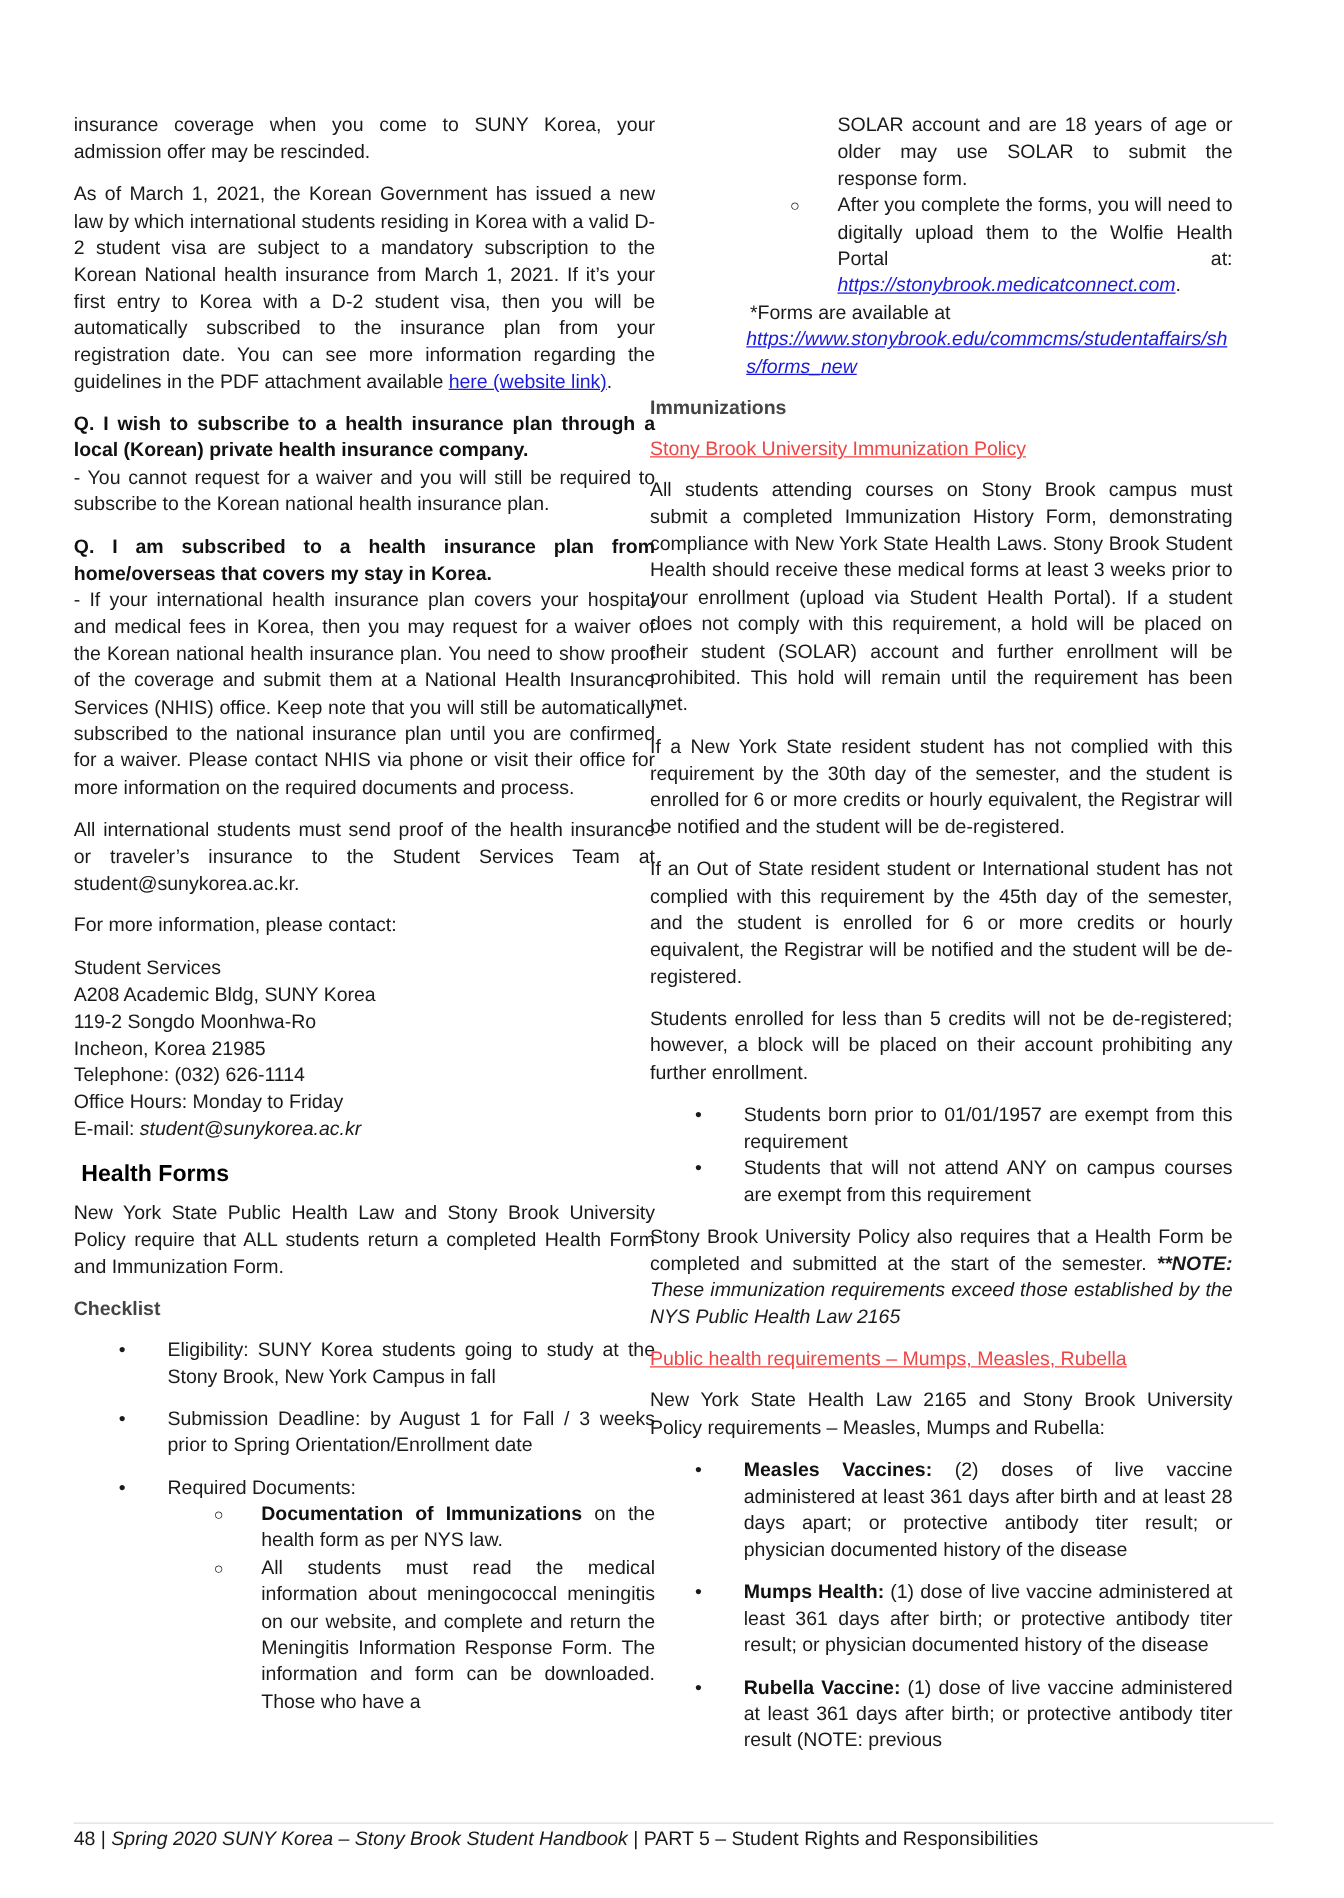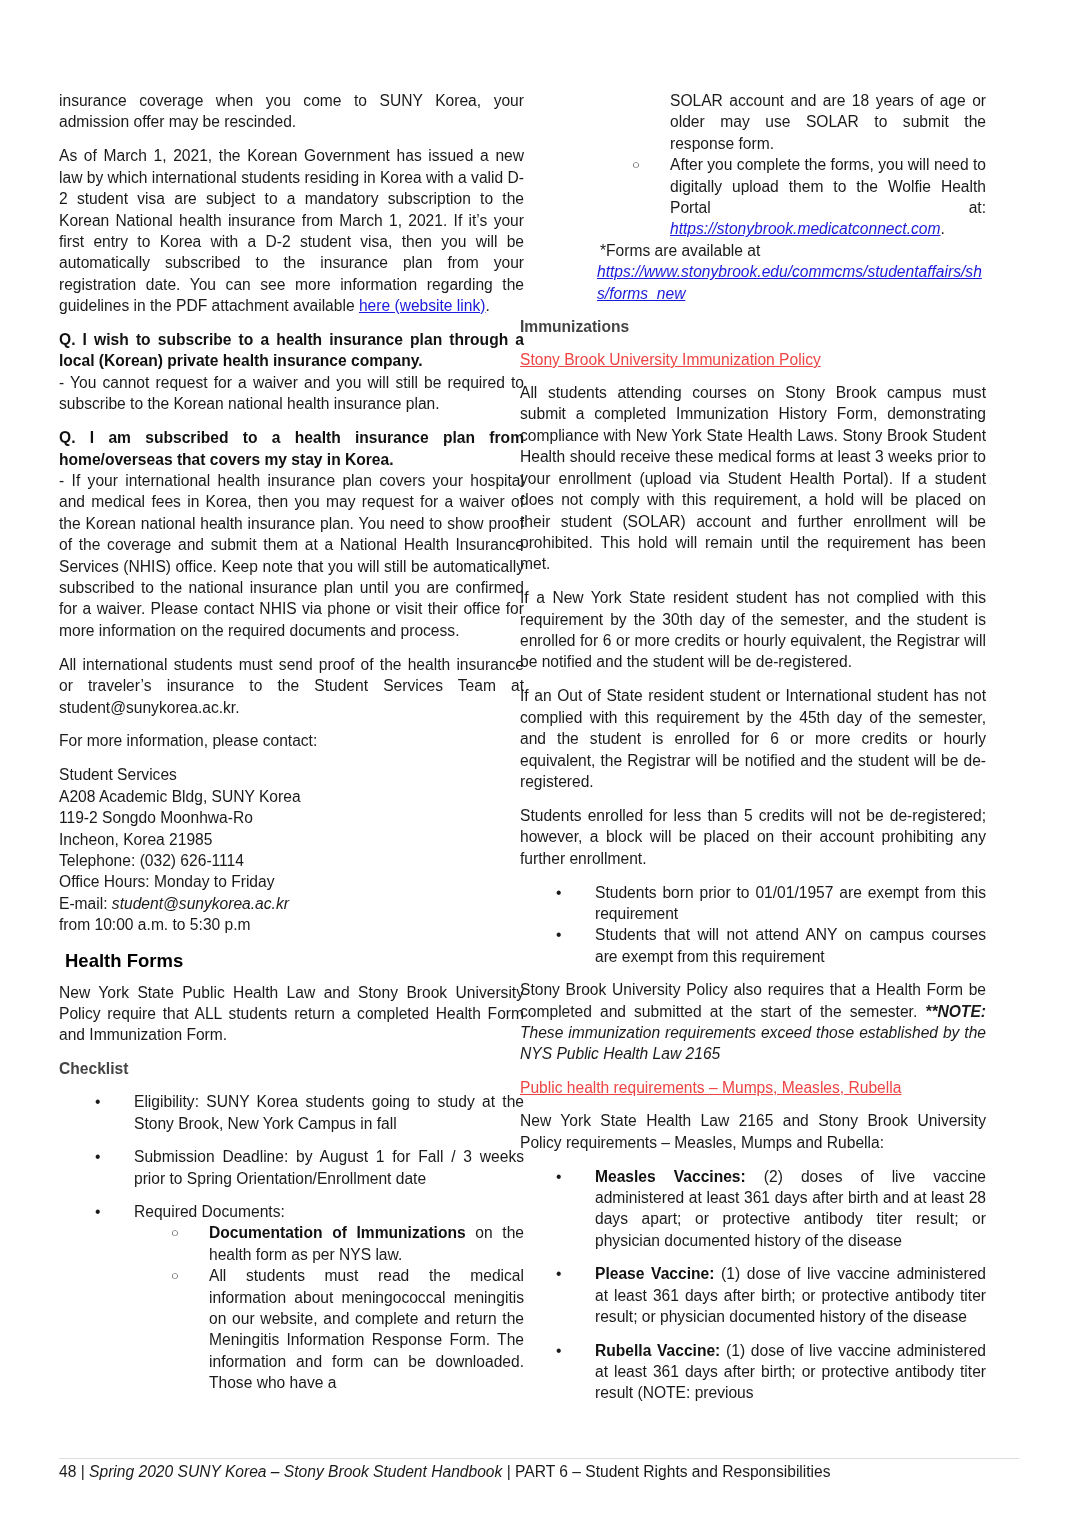--- a/index.html
+++ b/index.html
@@ -48,21 +48,20 @@
   <p class="nojust">For more information, please contact:</p>
 
   <div class="address" style="margin-bottom:6px;">
     <div>Student Services</div>
     <div>A208 Academic Bldg, SUNY Korea</div>
     <div>119-2 Songdo Moonhwa-Ro</div>
     <div>Incheon, Korea 21985</div>
     <div>Telephone: (032) 626-1114</div>
     <div>Office Hours: Monday to Friday</div>
     <div><span>E-mail: </span><span class="ital">student@sunykorea.ac.kr</span></div>
-    <div>from 10:00 a.m. to 5:30 p.m</div>
   </div>
 
   <h2 class="section">Health Forms</h2>
   <p>New York State Public Health Law and Stony Brook University Policy require that ALL students return a completed Health Form and Immunization Form.</p>
 
   <h3 class="sub">Checklist</h3>
 
   <ul class="bul">
     <li><span class="dot">•</span><span>Eligibility: SUNY Korea students going to study at the Stony Brook, New York Campus in fall</span></li>
     <li><span class="dot">•</span><span>Submission Deadline: by August 1 for Fall / 3 weeks prior to Spring Orientation/Enrollment date</span></li>
@@ -98,20 +97,20 @@
     <li><span class="dot">•</span><span>Students that will not attend ANY on campus courses are exempt from this requirement</span></li>
   </ul>
 
   <p><span>Stony Brook University Policy also requires that a Health Form be completed and submitted at the start of the semester. </span><span class="bolditalic">**NOTE:</span><span class="ital">  These immunization requirements exceed those established by the NYS Public Health Law 2165</span></p>
 
   <h4 class="ul-head">Public health requirements – Mumps, Measles, Rubella</h4>
   <p>New York State Health Law 2165 and Stony Brook University Policy requirements – Measles, Mumps and Rubella:</p>
 
   <ul class="bul">
     <li><span class="dot">•</span><span class="bold">Measles Vaccines:</span><span> (2) doses of live vaccine administered at least 361 days after birth and at least 28 days apart; or protective antibody titer result; or physician documented history of the disease</span></li>
-    <li><span class="dot">•</span><span class="bold">Please Vaccine:</span><span> (1) dose of live vaccine administered at least 361 days after birth; or protective antibody titer result; or physician documented history of the disease</span></li>
+    <li><span class="dot">•</span><span class="bold">Mumps Health:</span><span> (1) dose of live vaccine administered at least 361 days after birth; or protective antibody titer result; or physician documented history of the disease</span></li>
     <li><span class="dot">•</span><span class="bold">Rubella Vaccine:</span><span> (1) dose of live vaccine administered at least 361 days after birth; or protective antibody titer result (NOTE: previous</span></li>
   </ul>
 </div>
 
 <div class="footer">
-  <span>48</span><span> | </span><span class="ital">Spring 2020 SUNY Korea – Stony Brook Student Handbook</span><span> | </span><span>PART 6 – Student Rights and Responsibilities</span>
+  <span>48</span><span> | </span><span class="ital">Spring 2020 SUNY Korea – Stony Brook Student Handbook</span><span> | </span><span>PART 5 – Student Rights and Responsibilities</span>
 </div>
 
 </body></html>

